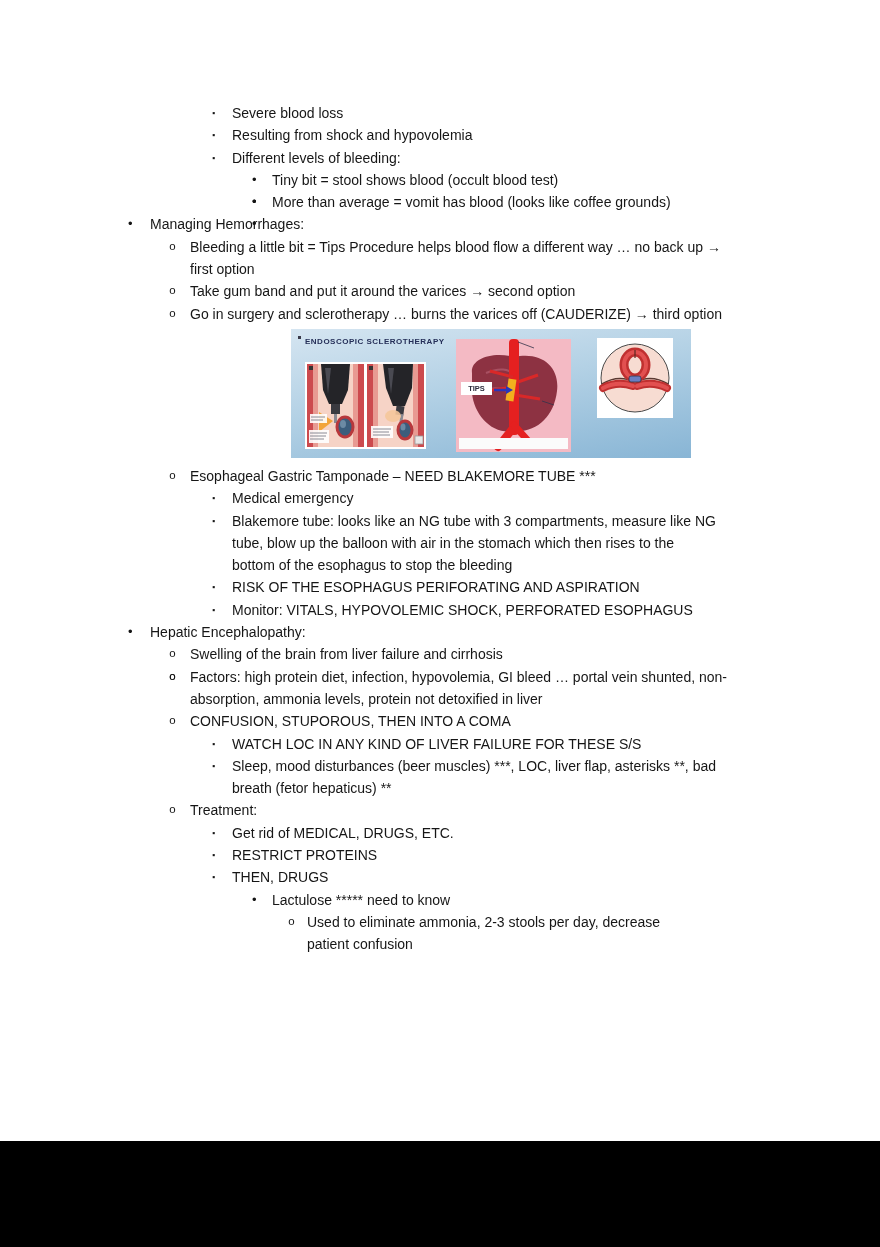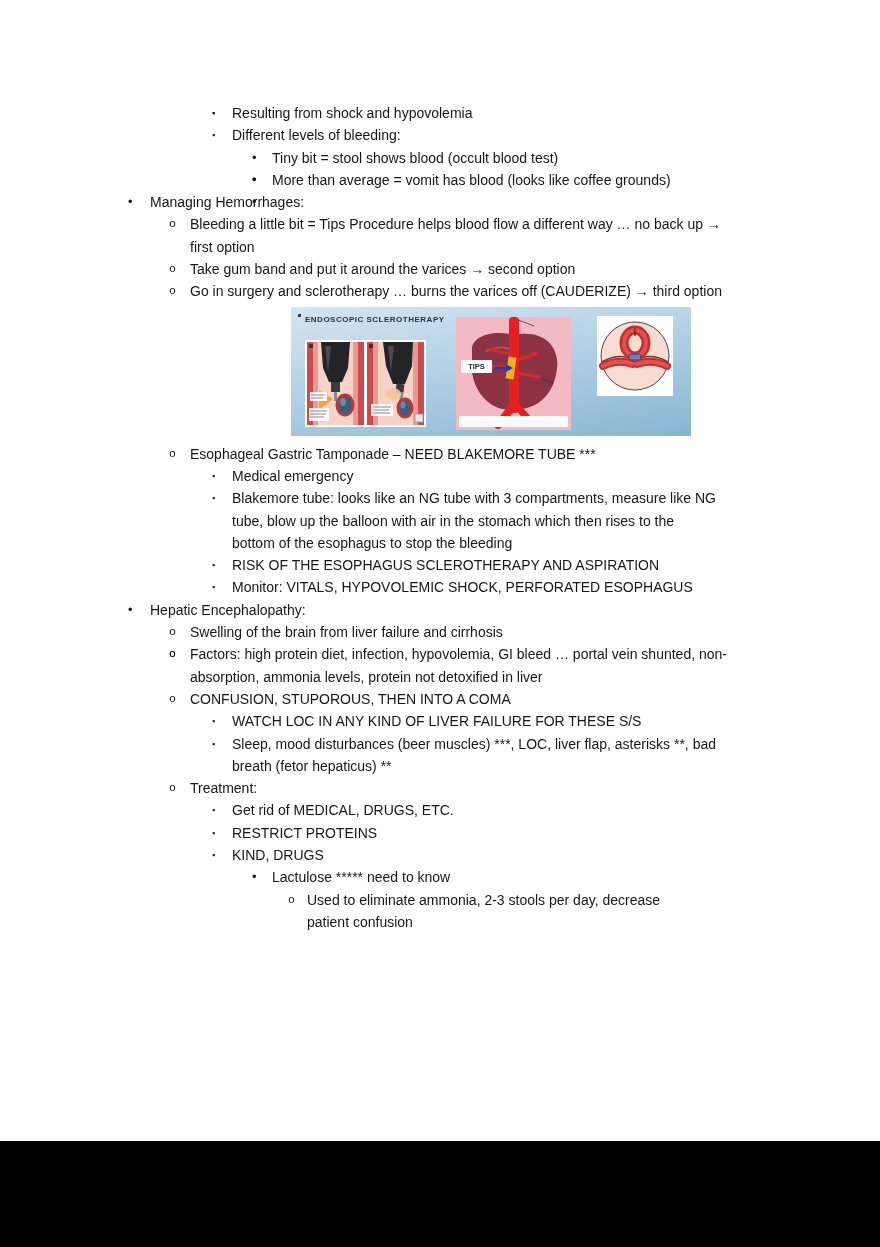--- a/index.html
+++ b/index.html
@@ -67,20 +67,21 @@
   
   .bottom-bar { position:absolute; left:0; top:1141px; width:880px; height:106px; background:#000000; }
 </style>
 </head>
 <body>
 
 <main class="doc">
 
   <div class="li lv3">
       <span class="b b-sq">▪</span>
+      <span class="tx">Severe blood loss</span>
     </div>
   <div class="li lv3">
       <span class="b b-sq">▪</span>
       <span class="tx">Resulting from shock and hypovolemia</span>
     </div>
   <div class="li lv3">
       <span class="b b-sq">▪</span>
       <span class="tx">Different levels of bleeding:</span>
     </div>
   <div class="li lv4">
@@ -221,21 +222,21 @@
       <span class="tx">Medical emergency</span>
     </div>
   <div class="li lv3">
       <span class="b b-sq">▪</span>
       <span class="tx">Blakemore tube: looks like an NG tube with 3 compartments, measure like NG
 tube, blow up the balloon with air in the stomach which then rises to the
 bottom of the esophagus to stop the bleeding</span>
     </div>
   <div class="li lv3">
       <span class="b b-sq">▪</span>
-      <span class="tx">RISK OF THE ESOPHAGUS SCLEROTHERAPY AND ASPIRATION</span>
+      <span class="tx">RISK OF THE ESOPHAGUS PERIFORATING AND ASPIRATION</span>
     </div>
   <div class="li lv3">
       <span class="b b-sq">▪</span>
       <span class="tx">Monitor: VITALS, HYPOVOLEMIC SHOCK, PERFORATED ESOPHAGUS</span>
     </div>
   <div class="li lv1">
       <span class="b b-disc">•</span>
       <span class="tx">Hepatic Encephalopathy:</span>
     </div>
   <div class="li lv2">
@@ -270,21 +271,21 @@
   <div class="li lv3">
       <span class="b b-sq">▪</span>
       <span class="tx">Get rid of MEDICAL, DRUGS, ETC.</span>
     </div>
   <div class="li lv3">
       <span class="b b-sq">▪</span>
       <span class="tx">RESTRICT PROTEINS</span>
     </div>
   <div class="li lv3">
       <span class="b b-sq">▪</span>
-      <span class="tx">KIND, DRUGS</span>
+      <span class="tx">THEN, DRUGS</span>
     </div>
   <div class="li lv4">
       <span class="b b-disc">•</span>
       <span class="tx">Lactulose ***** need to know</span>
     </div>
   <div class="li lv5">
       <span class="b b-o">o</span>
       <span class="tx">Used to eliminate ammonia, 2-3 stools per day, decrease
 patient confusion</span>
     </div>

